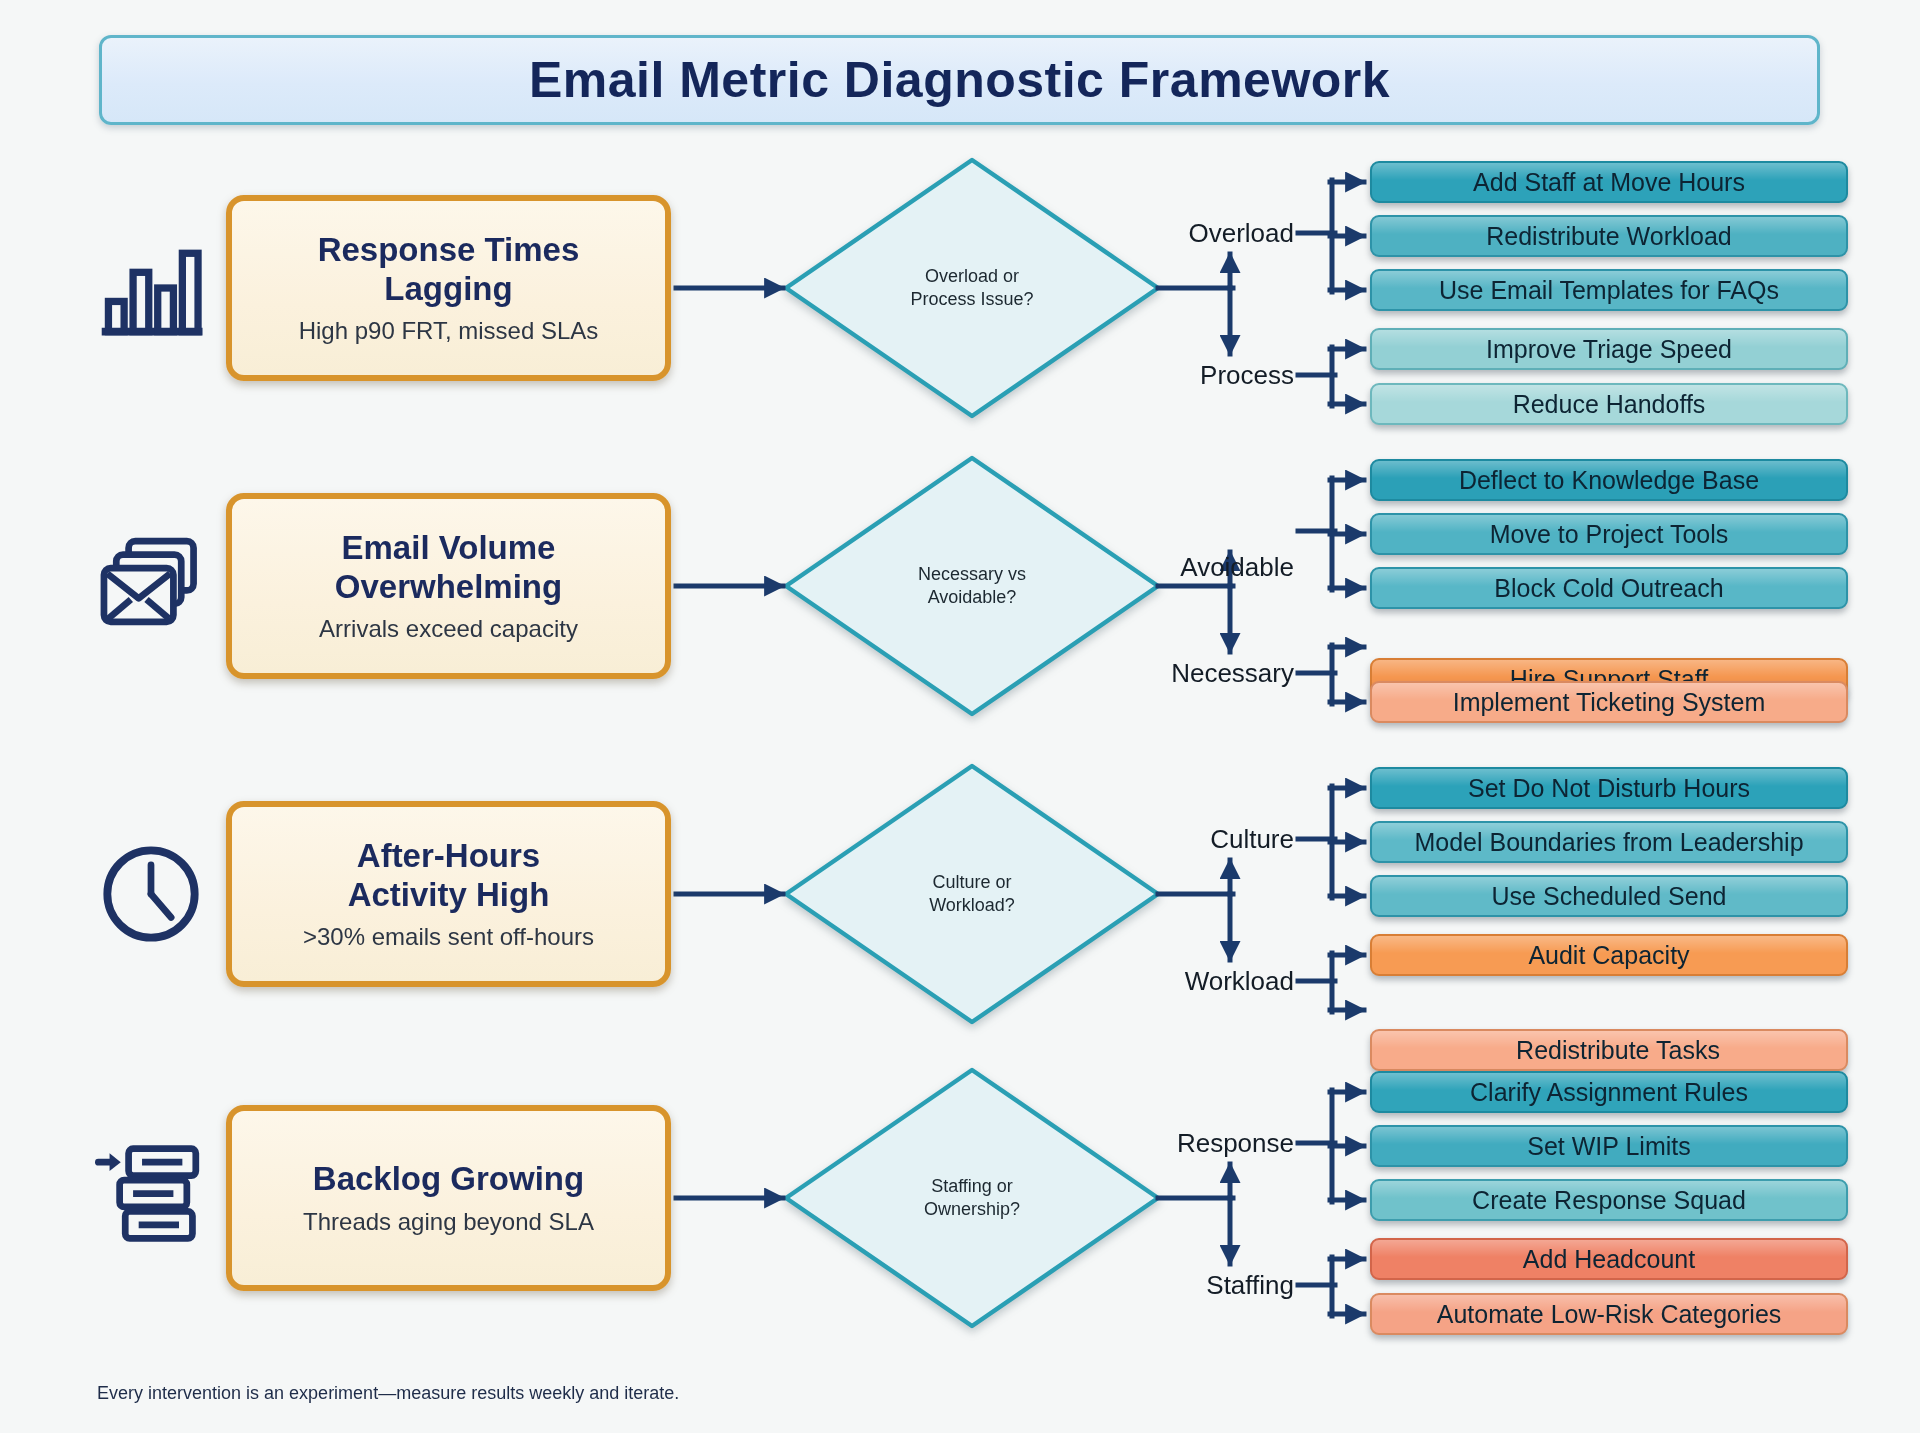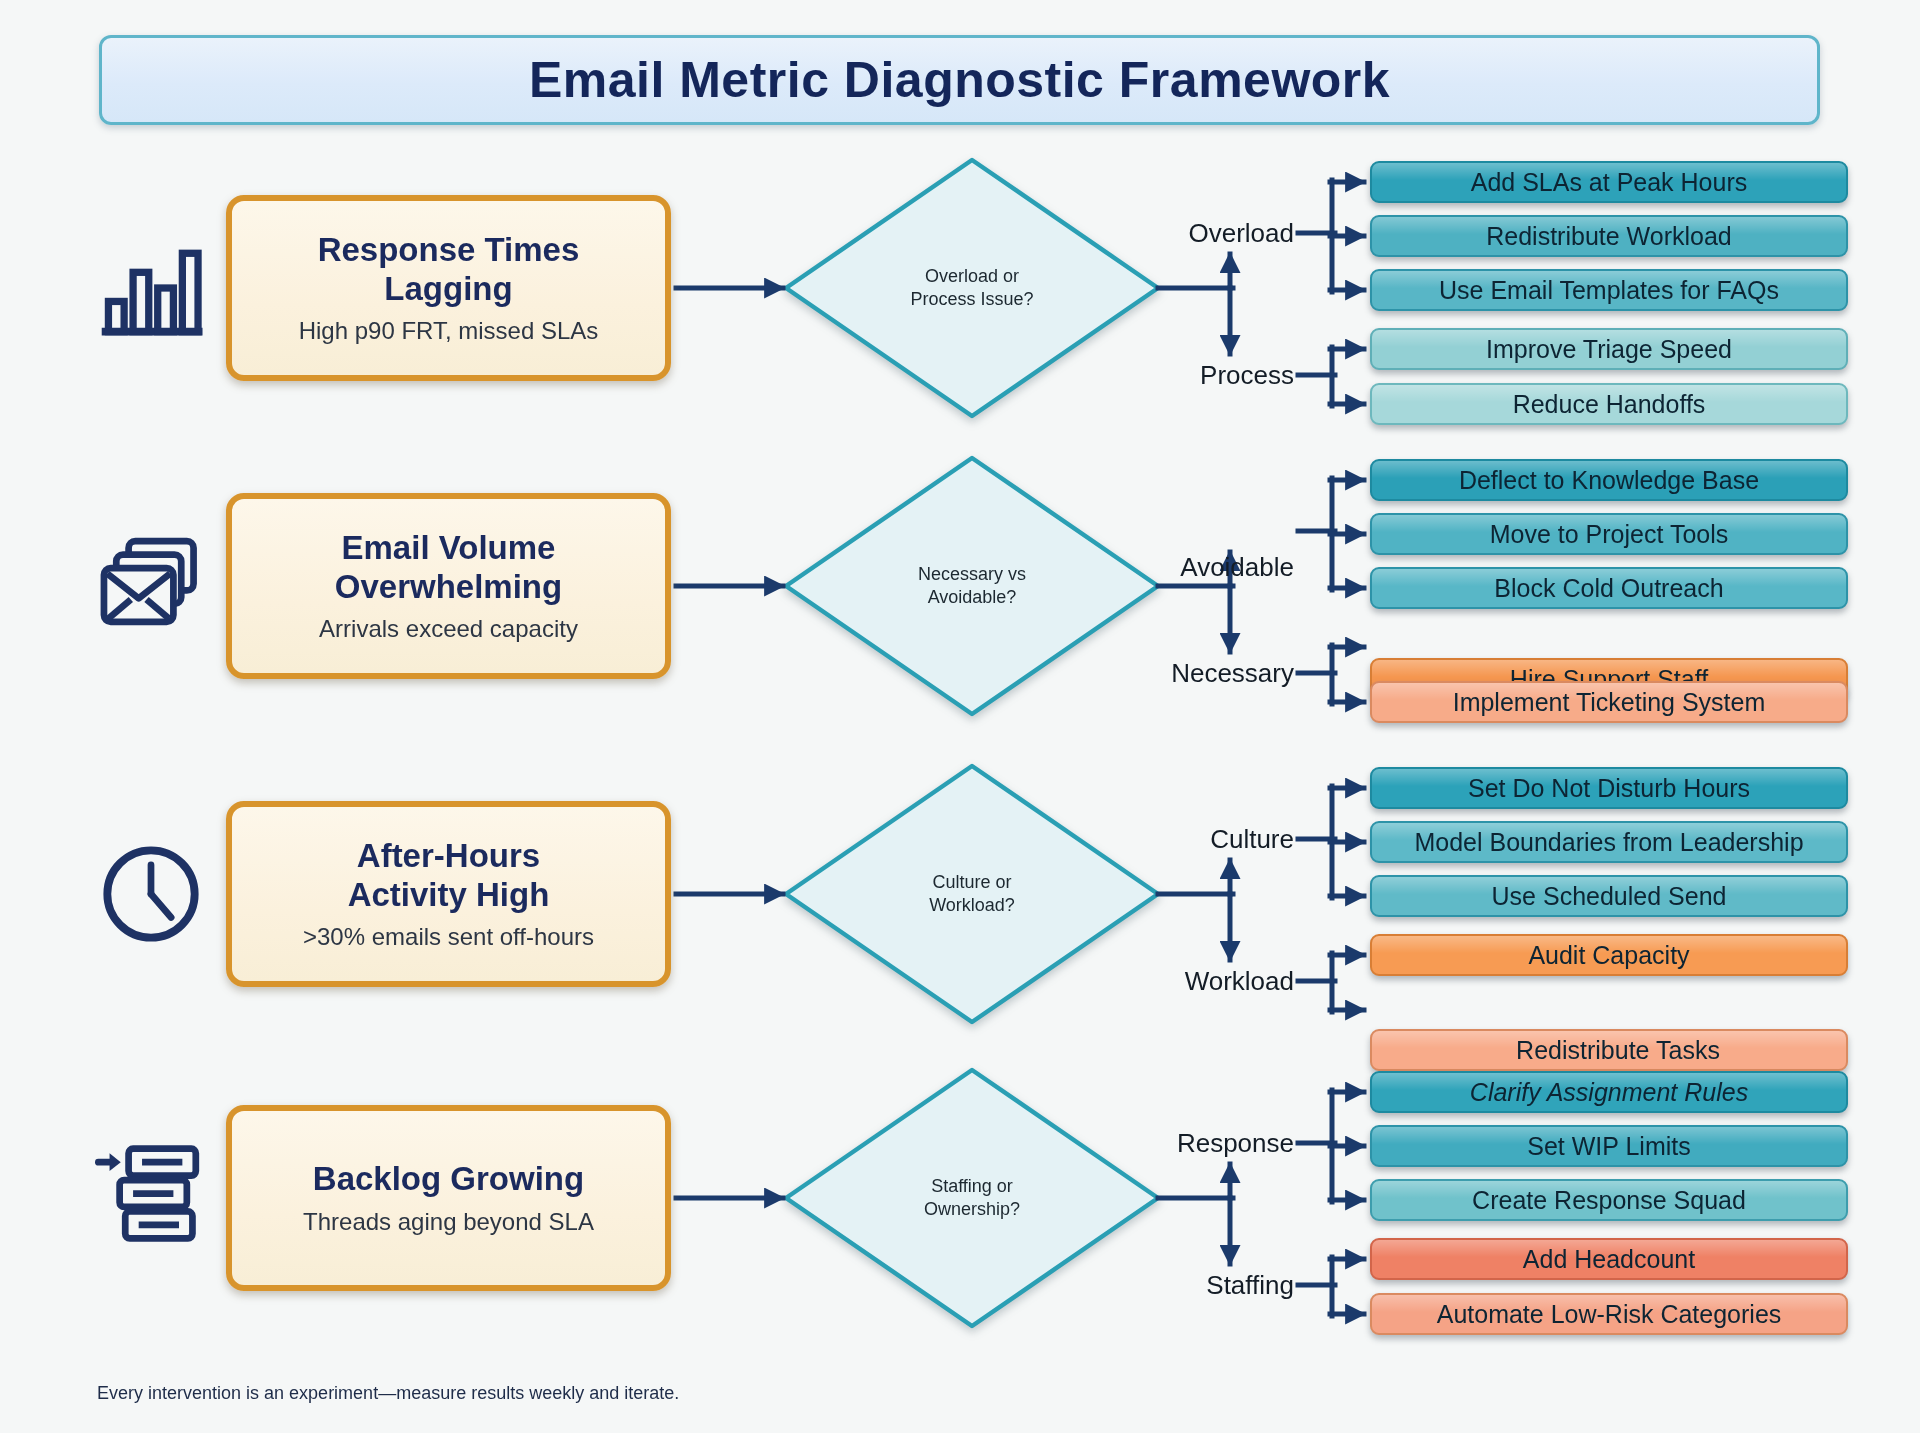--- a/index.html
+++ b/index.html
@@ -146,21 +146,21 @@
         </div>
         <div class="problem-sub">High p90 FRT, missed SLAs</div>
       </div>
       <div class="decision-label" style="top: 236px;">
         <div>Overload or</div>
         <div>Process Issue?</div>
       </div>
       <div class="branch-label" style="top: 215px;">Overload</div>
       <div class="branch-label" style="top: 357px;">Process</div>
       <div class="action-box" style="top: 161px; background: linear-gradient(rgba(255, 255, 255, 0.3) 0%, rgba(255, 255, 255, 0) 45%), rgb(45, 162, 185); border-color: rgb(29, 138, 160);">
-        <span>Add SLAs at Peak Hours</span>
+        <span>Add Staff at Move Hours</span>
       </div>
       <div class="action-box" style="top: 215px; background: linear-gradient(rgba(255, 255, 255, 0.3) 0%, rgba(255, 255, 255, 0) 45%), rgb(78, 177, 194); border-color: rgb(45, 147, 168);">
         <span>Redistribute Workload</span>
       </div>
       <div class="action-box" style="top: 269px; background: linear-gradient(rgba(255, 255, 255, 0.3) 0%, rgba(255, 255, 255, 0) 45%), rgb(88, 182, 198); border-color: rgb(45, 147, 168);">
         <span>Use Email Templates for FAQs</span>
       </div>
       <div class="action-box" style="top: 328px; background: linear-gradient(rgba(255, 255, 255, 0.3) 0%, rgba(255, 255, 255, 0) 45%), rgb(147, 208, 212); border-color: rgb(95, 175, 183);">
         <span>Improve Triage Speed</span>
       </div>
@@ -251,21 +251,21 @@
           <div>Backlog Growing</div>
         </div>
         <div class="problem-sub">Threads aging beyond SLA</div>
       </div>
       <div class="decision-label" style="top: 1146px;">
         <div>Staffing or</div>
         <div>Ownership?</div>
       </div>
       <div class="branch-label" style="top: 1125px;">Response</div>
       <div class="branch-label" style="top: 1267px;">Staffing</div>
-      <div class="action-box" style="top: 1071px; background: linear-gradient(rgba(255, 255, 255, 0.3) 0%, rgba(255, 255, 255, 0) 45%), rgb(48, 164, 186); border-color: rgb(29, 138, 160); font-style: italic;">
+      <div class="action-box" style="top: 1071px; background: linear-gradient(rgba(255, 255, 255, 0.3) 0%, rgba(255, 255, 255, 0) 45%), rgb(48, 164, 186); border-color: rgb(29, 138, 160);">
         <span>Clarify Assignment Rules</span>
       </div>
       <div class="action-box" style="top: 1125px; background: linear-gradient(rgba(255, 255, 255, 0.3) 0%, rgba(255, 255, 255, 0) 45%), rgb(65, 171, 191); border-color: rgb(45, 147, 168);">
         <span>Set WIP Limits</span>
       </div>
       <div class="action-box" style="top: 1179px; background: linear-gradient(rgba(255, 255, 255, 0.3) 0%, rgba(255, 255, 255, 0) 45%), rgb(112, 194, 203); border-color: rgb(61, 157, 173);">
         <span>Create Response Squad</span>
       </div>
       <div class="action-box" style="top: 1238px; background: linear-gradient(rgba(255, 255, 255, 0.3) 0%, rgba(255, 255, 255, 0) 45%), rgb(239, 129, 101); border-color: rgb(210, 101, 74);">
         <span>Add Headcount</span>

